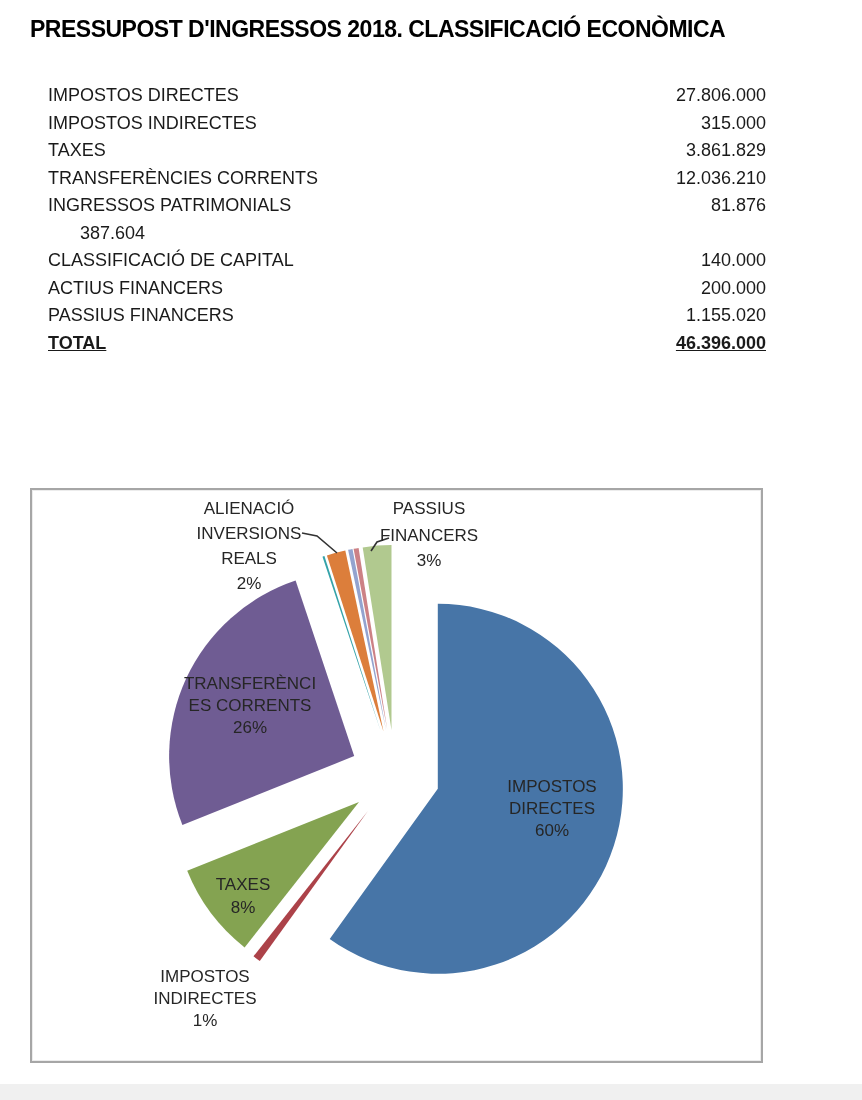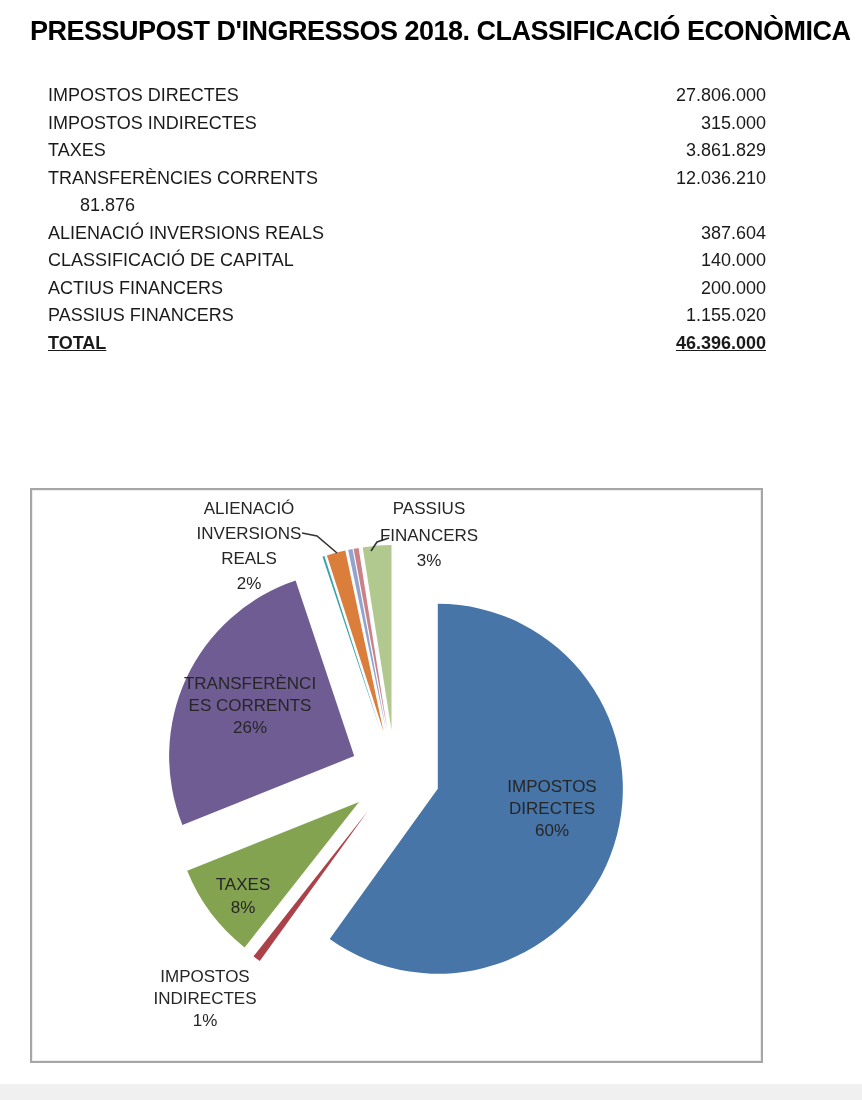--- a/index.html
+++ b/index.html
@@ -2,21 +2,21 @@
 <html><head>
 <meta charset="utf-8">
 <style>
   html,body{margin:0;padding:0;}
   body{
     width:862px;height:1100px;position:relative;background:#ffffff;
     font-family:"Liberation Sans", sans-serif;color:#1a1a1a;overflow:hidden;
   }
   .title{
     position:absolute;left:30px;top:16px;width:826px;
-    font-size:27px;font-weight:bold;letter-spacing:-0.5px;color:#000;
+    font-size:23px;font-weight:bold;letter-spacing:-0.5px;color:#000;
     white-space:nowrap;
   }
   .budget-table{
     position:absolute;left:48px;top:82px;width:718px;
     font-size:18px;line-height:27.5px;
   }
   .budget-row{display:flex;justify-content:space-between;height:27.5px;}
   .budget-row .lbl{text-align:left;}
   .budget-row .val{text-align:right;font-variant-numeric:tabular-nums;margin-left:32px;}
   .budget-row.total{font-weight:bold;text-decoration:underline;}
@@ -49,24 +49,24 @@
     </div>
     <div class="budget-row">
       <span class="lbl">TAXES</span>
       <span class="val">3.861.829</span>
     </div>
     <div class="budget-row">
       <span class="lbl">TRANSFERÈNCIES CORRENTS</span>
       <span class="val">12.036.210</span>
     </div>
     <div class="budget-row">
+      <span class="lbl">INGRESSOS PATRIMONIALS</span>
       <span class="val">81.876</span>
     </div>
     <div class="budget-row">
-      <span class="lbl">ALIENACIÓ INVERSIONS REALS</span>
       <span class="val">387.604</span>
     </div>
     <div class="budget-row">
       <span class="lbl">CLASSIFICACIÓ DE CAPITAL</span>
       <span class="val">140.000</span>
     </div>
     <div class="budget-row">
       <span class="lbl">ACTIUS FINANCERS</span>
       <span class="val">200.000</span>
     </div>

